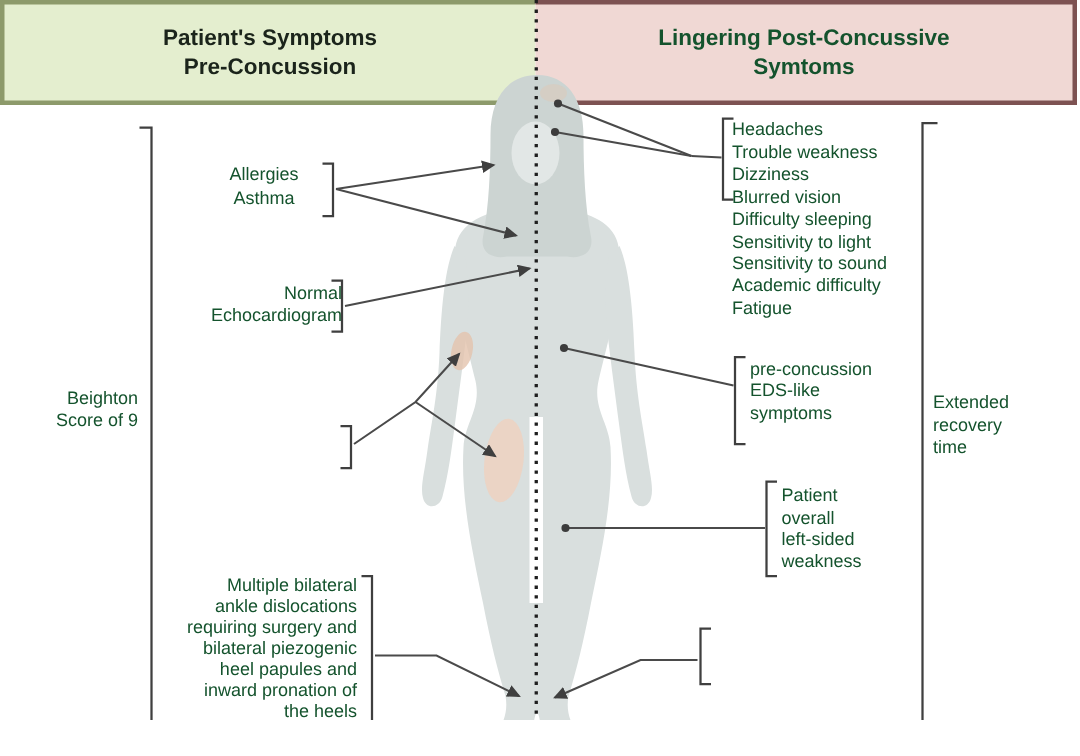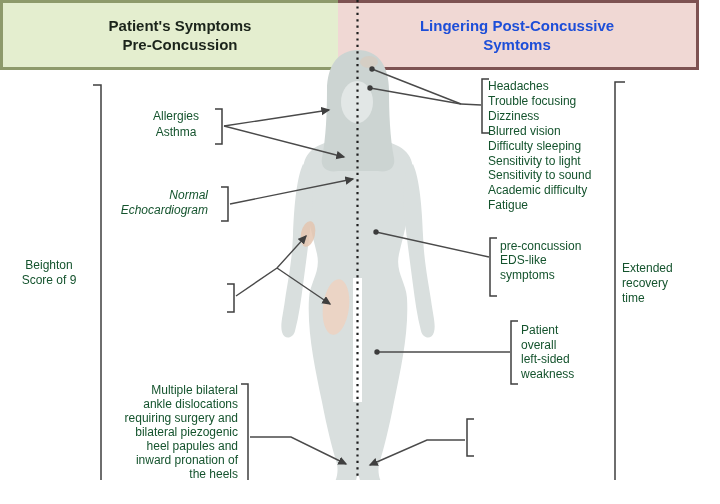--- a/index.html
+++ b/index.html
@@ -1,21 +1,21 @@
 <!DOCTYPE html>
 <html><head>
 <meta charset="utf-8">
 <style>
   html,body{margin:0;padding:0;background:#fff;}
   .canvas{position:relative;width:720px;height:480px;background:#ffffff;overflow:hidden;
           font-family:"Liberation Sans",sans-serif;color:#232323;}
   .hdr{position:absolute;top:0;height:70px;display:flex;align-items:center;justify-content:center;
        text-align:center;font-weight:bold;font-size:15px;line-height:19px;box-sizing:border-box;z-index:1;}
   .hdr-pre{left:0;width:357px;background:#e4eecf;border:3px solid #8d9a6b;border-right:none;color:#1b241b;}
-  .hdr-post{left:338px;width:361px;background:#f0d8d4;border:3px solid #7d5252;border-left:none;color:#1d4ed8;}
+  .hdr-post{left:357px;width:361px;background:#f0d8d4;border:3px solid #7d5252;border-left:none;color:#14532d;}
   svg.layer{position:absolute;left:0;top:0;z-index:2;}
   .label{position:absolute;z-index:3;font-size:12px;line-height:14px;color:#14532d;}
   .ra{text-align:right;} .ca{text-align:center;} .la{text-align:left;}
 </style>
 </head>
 <body>
 
 <div class="canvas">
 
   <div class="hdr hdr-pre">
@@ -121,49 +121,49 @@
     </g>
 
     <g fill="#3c3c3c">
       <circle cx="372" cy="69" r="2.7"></circle>
       <circle cx="370" cy="88" r="2.7"></circle>
       <circle cx="376" cy="232" r="2.7"></circle>
       <circle cx="377" cy="352" r="2.7"></circle>
     </g>
   </svg>
 
-  <div class="label ca" style="left:6px;top:258px;width:86px;line-height:15px;">
+  <div class="label ca" style="left:6px;top:258px;width:86px;line-height:15px;text-align:right;">
     <div>Beighton</div>
     <div>Score of 9</div>
   </div>
 
   <div class="label ca" style="left:138px;top:108px;width:76px;line-height:16px;">
     <div>Allergies</div>
     <div>Asthma</div>
   </div>
 
-  <div class="label ra" style="left:98px;top:188px;width:110px;line-height:15px;font-style:italic;">
+  <div class="label ra" style="left:118px;top:188px;width:110px;line-height:15px;">
     <div>Normal</div>
     <div>Echocardiogram</div>
   </div>
 
 
   <div class="label ra" style="left:106px;top:383px;width:132px;line-height:14px;">
     <div>Multiple bilateral</div>
     <div>ankle dislocations</div>
     <div>requiring surgery and</div>
     <div>bilateral piezogenic</div>
     <div>heel papules and</div>
     <div>inward pronation of</div>
     <div>the heels</div>
   </div>
 
   <div class="label la" style="left:488px;top:79px;width:120px;line-height:14.9px;">
     <div>Headaches</div>
-    <div>Trouble focusing</div>
+    <div>Trouble weakness</div>
     <div>Dizziness</div>
     <div>Blurred vision</div>
     <div>Difficulty sleeping</div>
     <div>Sensitivity to light</div>
     <div>Sensitivity to sound</div>
     <div>Academic difficulty</div>
     <div>Fatigue</div>
   </div>
 
   <div class="label la" style="left:500px;top:239px;width:110px;line-height:14.3px;">

